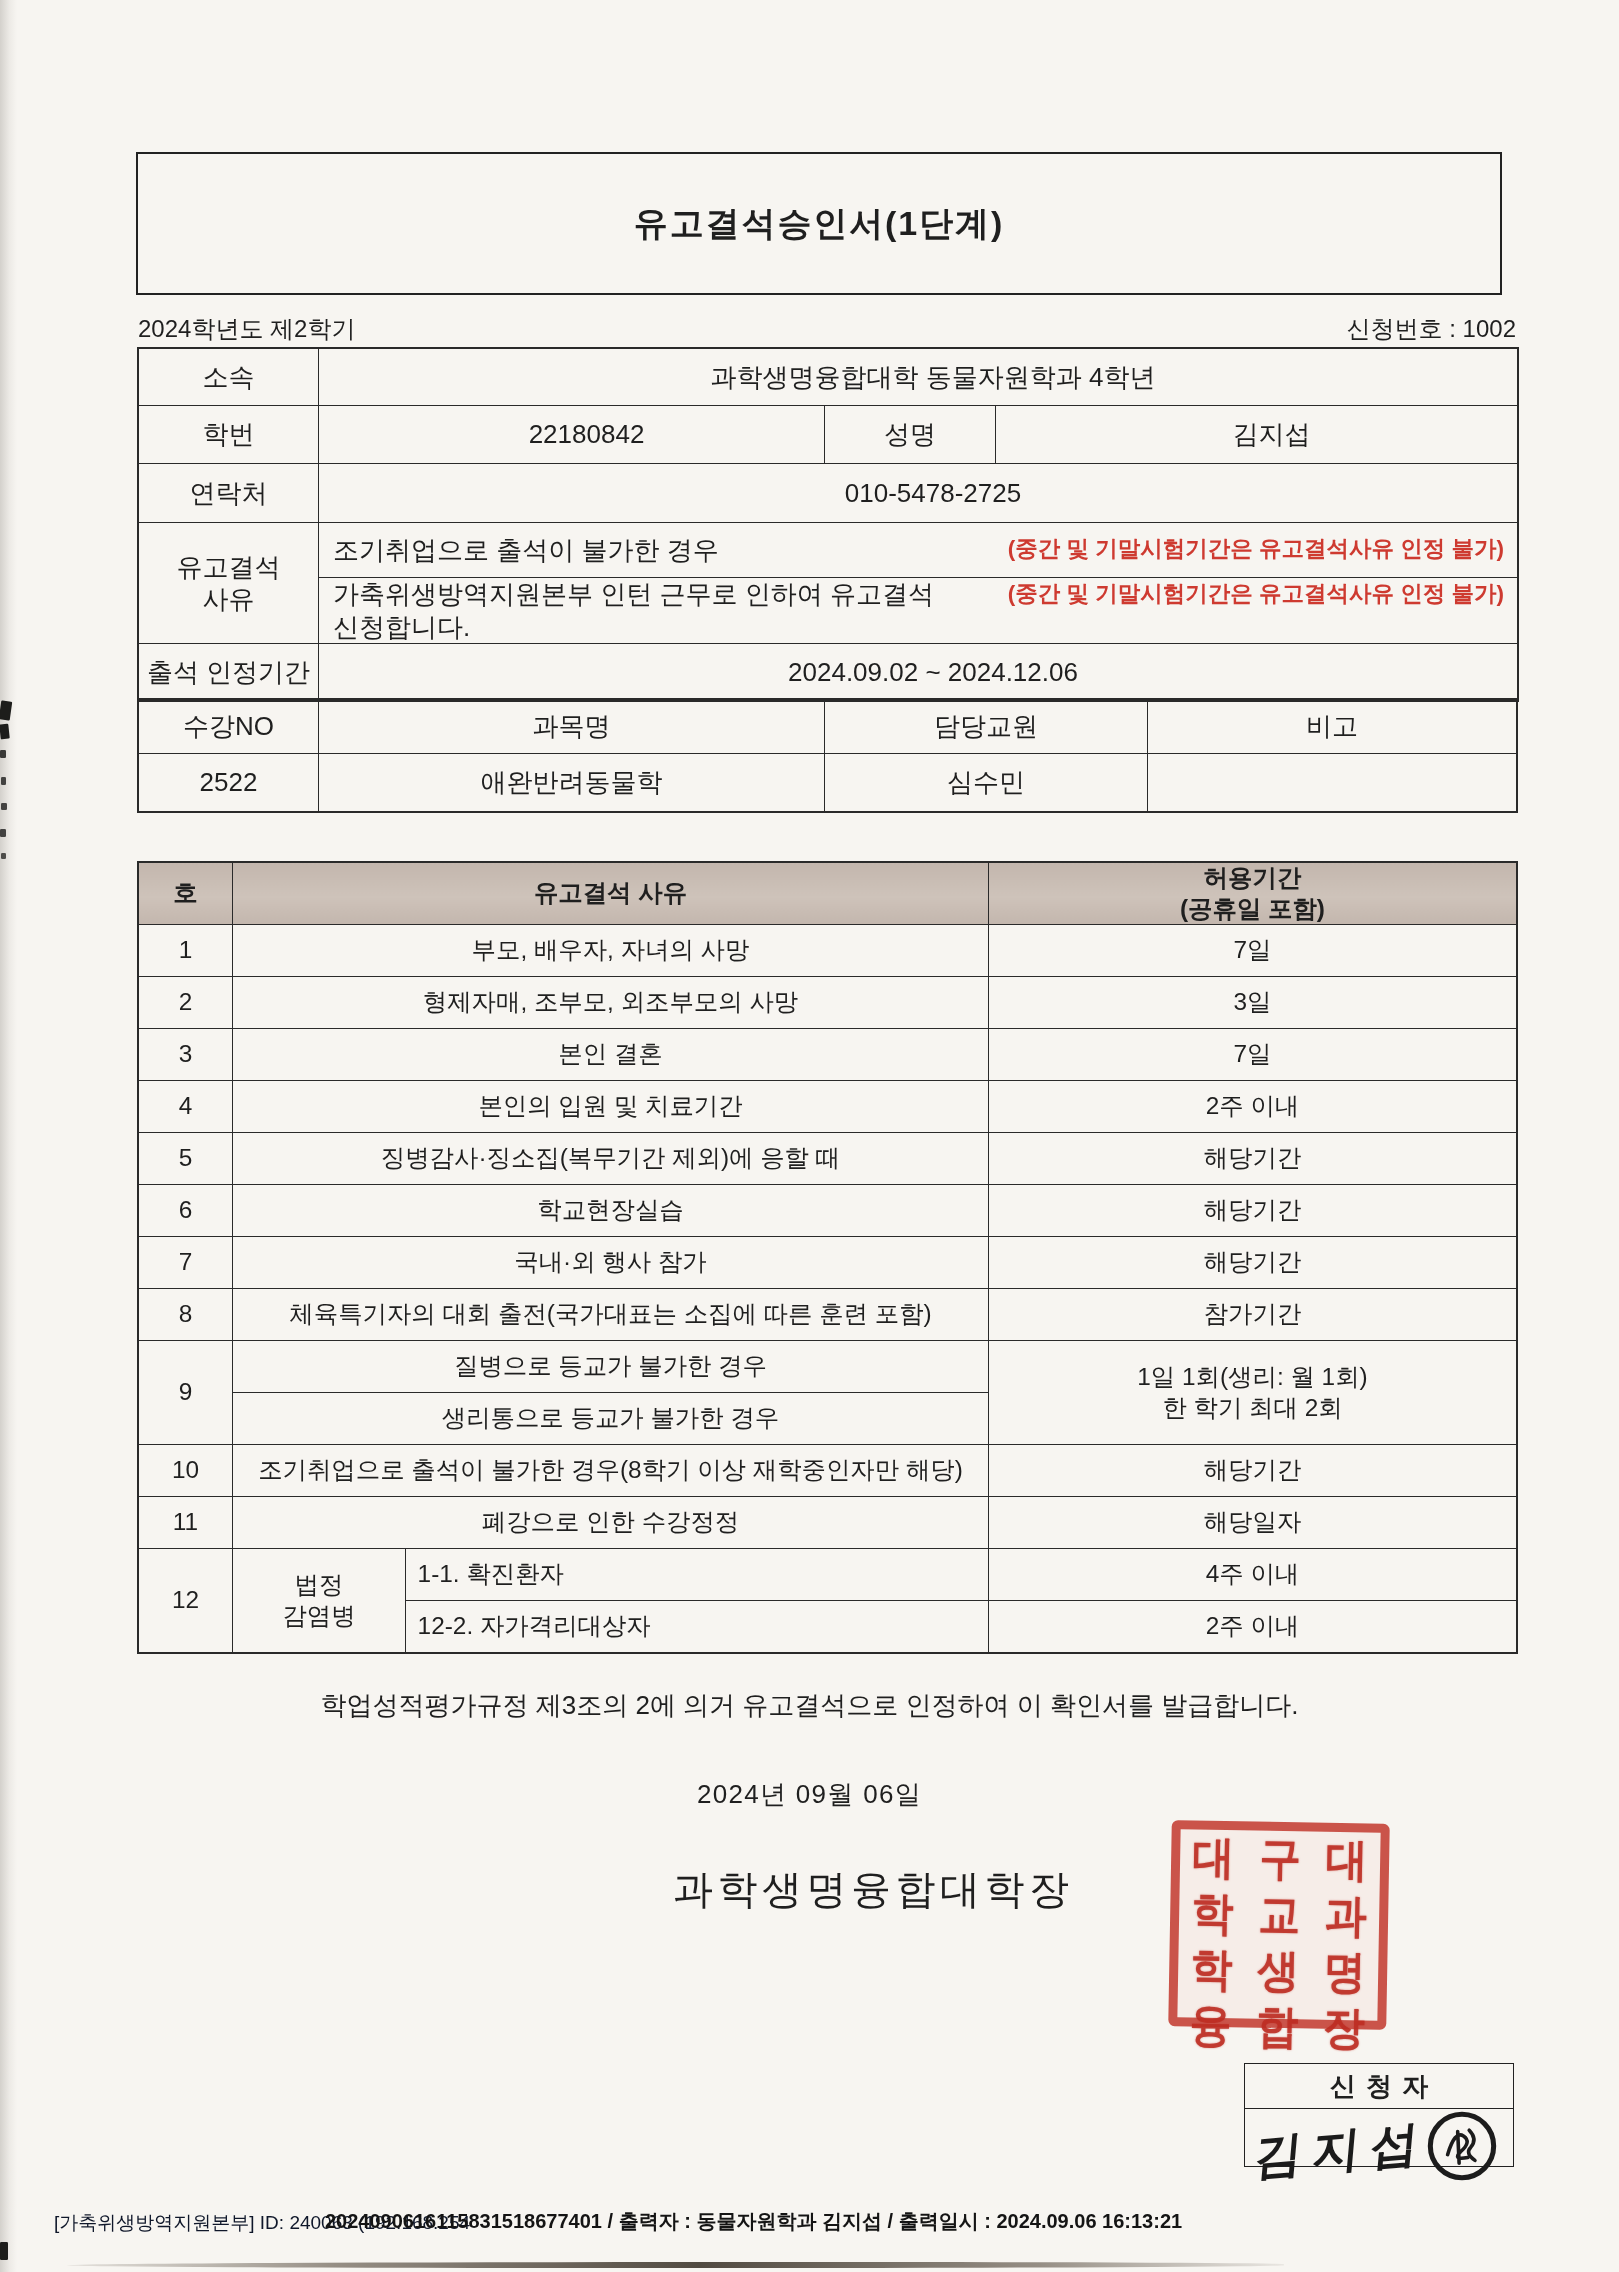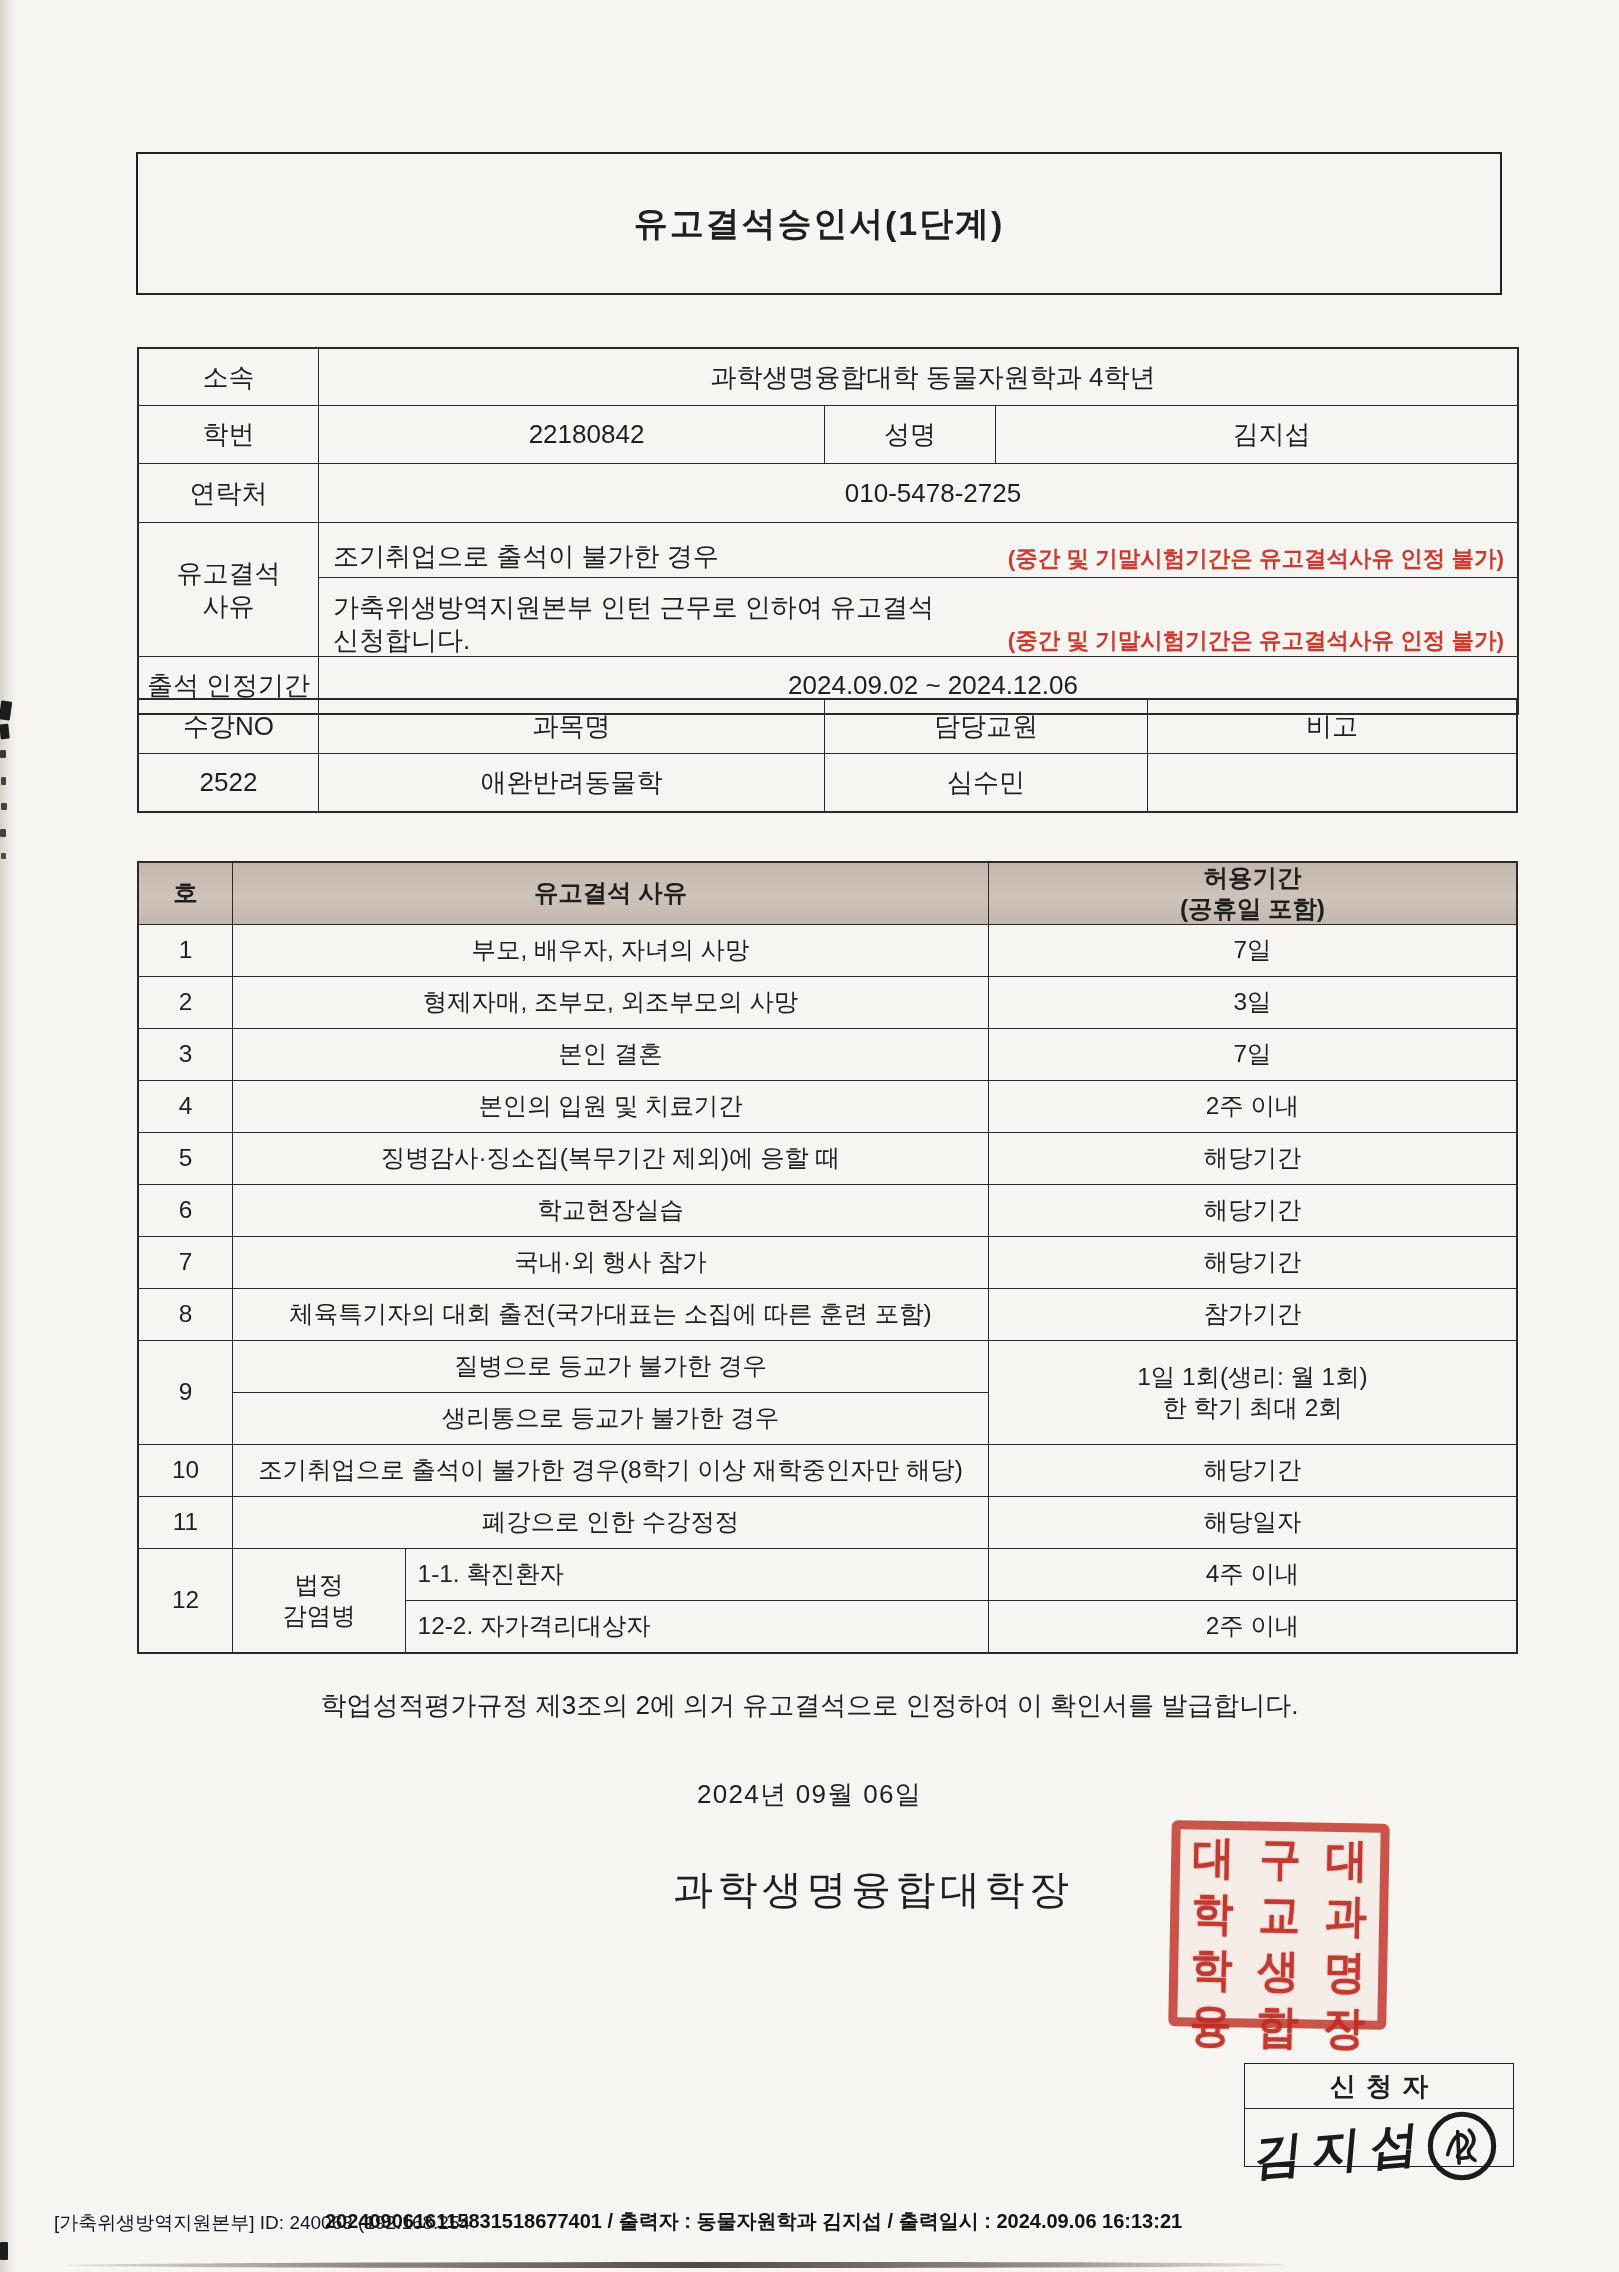--- a/index.html
+++ b/index.html
@@ -21,21 +21,21 @@
     font-size:24px;}
 
   table{border-collapse:collapse;table-layout:fixed;}
   td,th{border:1.9px solid #2a2a2a;padding:0;font-weight:400;}
   .tbl{position:absolute;outline:0.6px solid #2a2a2a;}
 
   
   .info{left:138px;top:348px;width:1378px;font-size:26px;}
   .info .lab{text-align:center;vertical-align:middle;}
   .info .val{text-align:center;vertical-align:middle;padding-left:30px;}
-  .split{display:flex;align-items:flex-end;justify-content:space-between;padding:0 13px 0 14px;margin-top:13px;}
+  .split{display:flex;align-items:flex-start;justify-content:space-between;padding:0 13px 0 14px;}
   .rednote{color:#ce3a30;font-size:22.5px;font-weight:600;white-space:nowrap;}
   .two-line{line-height:1.25;}
 
   
   .course{left:138px;top:699px;width:1378px;font-size:26px;}
   .course td{text-align:center;vertical-align:middle;}
 
   
   .reasons{left:138px;top:862px;width:1378px;font-size:24.4px;}
   .reasons td{text-align:center;vertical-align:middle;line-height:1.25;}
@@ -70,20 +70,24 @@
 <body>
 
 <div class="page">
 
   <div class="gutter"></div>
 
   <div class="title-box">
     <div class="t">유고결석승인서(1단계)</div>
   </div>
 
+  <div class="subheader">
+    <span>2024학년도 제2학기</span>
+    <span>신청번호 : 1002</span>
+  </div>
 
   <table class="tbl info">
     <colgroup>
         <col style="width:180px">
         <col style="width:506px">
         <col style="width:171px">
         <col style="width:522px">
       </colgroup>
     <tbody>
         <tr style="height:57px">

